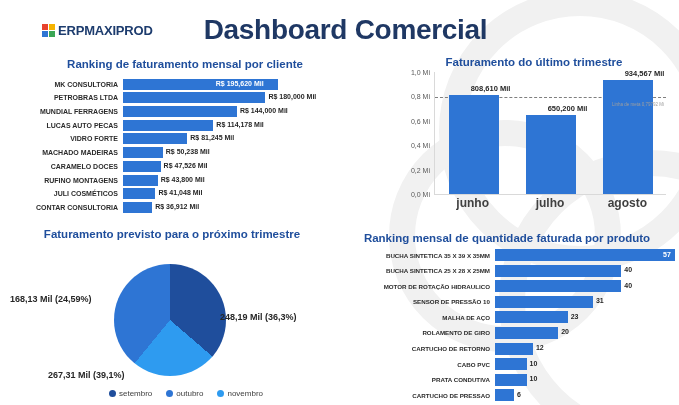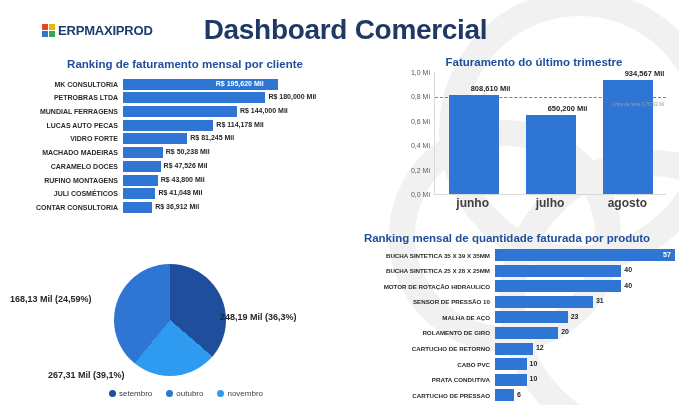--- a/index.html
+++ b/index.html
@@ -188,20 +188,21 @@
         </div>
       <div class="note">Linha de meta 0,79792 Mi</div>
     </div>
     <div class="vcats">
         <span>junho</span>
         <span>julho</span>
         <span>agosto</span>
       </div>
   </div>
 
+  <div class="ptitle" style="left:22px;top:228px;width:300px;">Faturamento previsto para o próximo trimestre</div>
   <div id="chart3">
     <div class="pie"></div>
     <div class="pie-lbl" style="left:0px;top:20px;margin-top:44px;">168,13 Mil (24,59%)</div>
     <div class="pie-lbl" style="left:210px;top:82px;">248,19 Mil (36,3%)</div>
     <div class="pie-lbl" style="left:38px;top:140px;">267,31 Mil (39,1%)</div>
     <div class="legend">
         <span><i style="background: rgb(31, 78, 156);"></i><span>setembro</span></span>
         <span><i style="background: rgb(46, 117, 212);"></i><span>outubro</span></span>
         <span><i style="background: rgb(46, 155, 240);"></i><span>novembro</span></span>
       </div>

